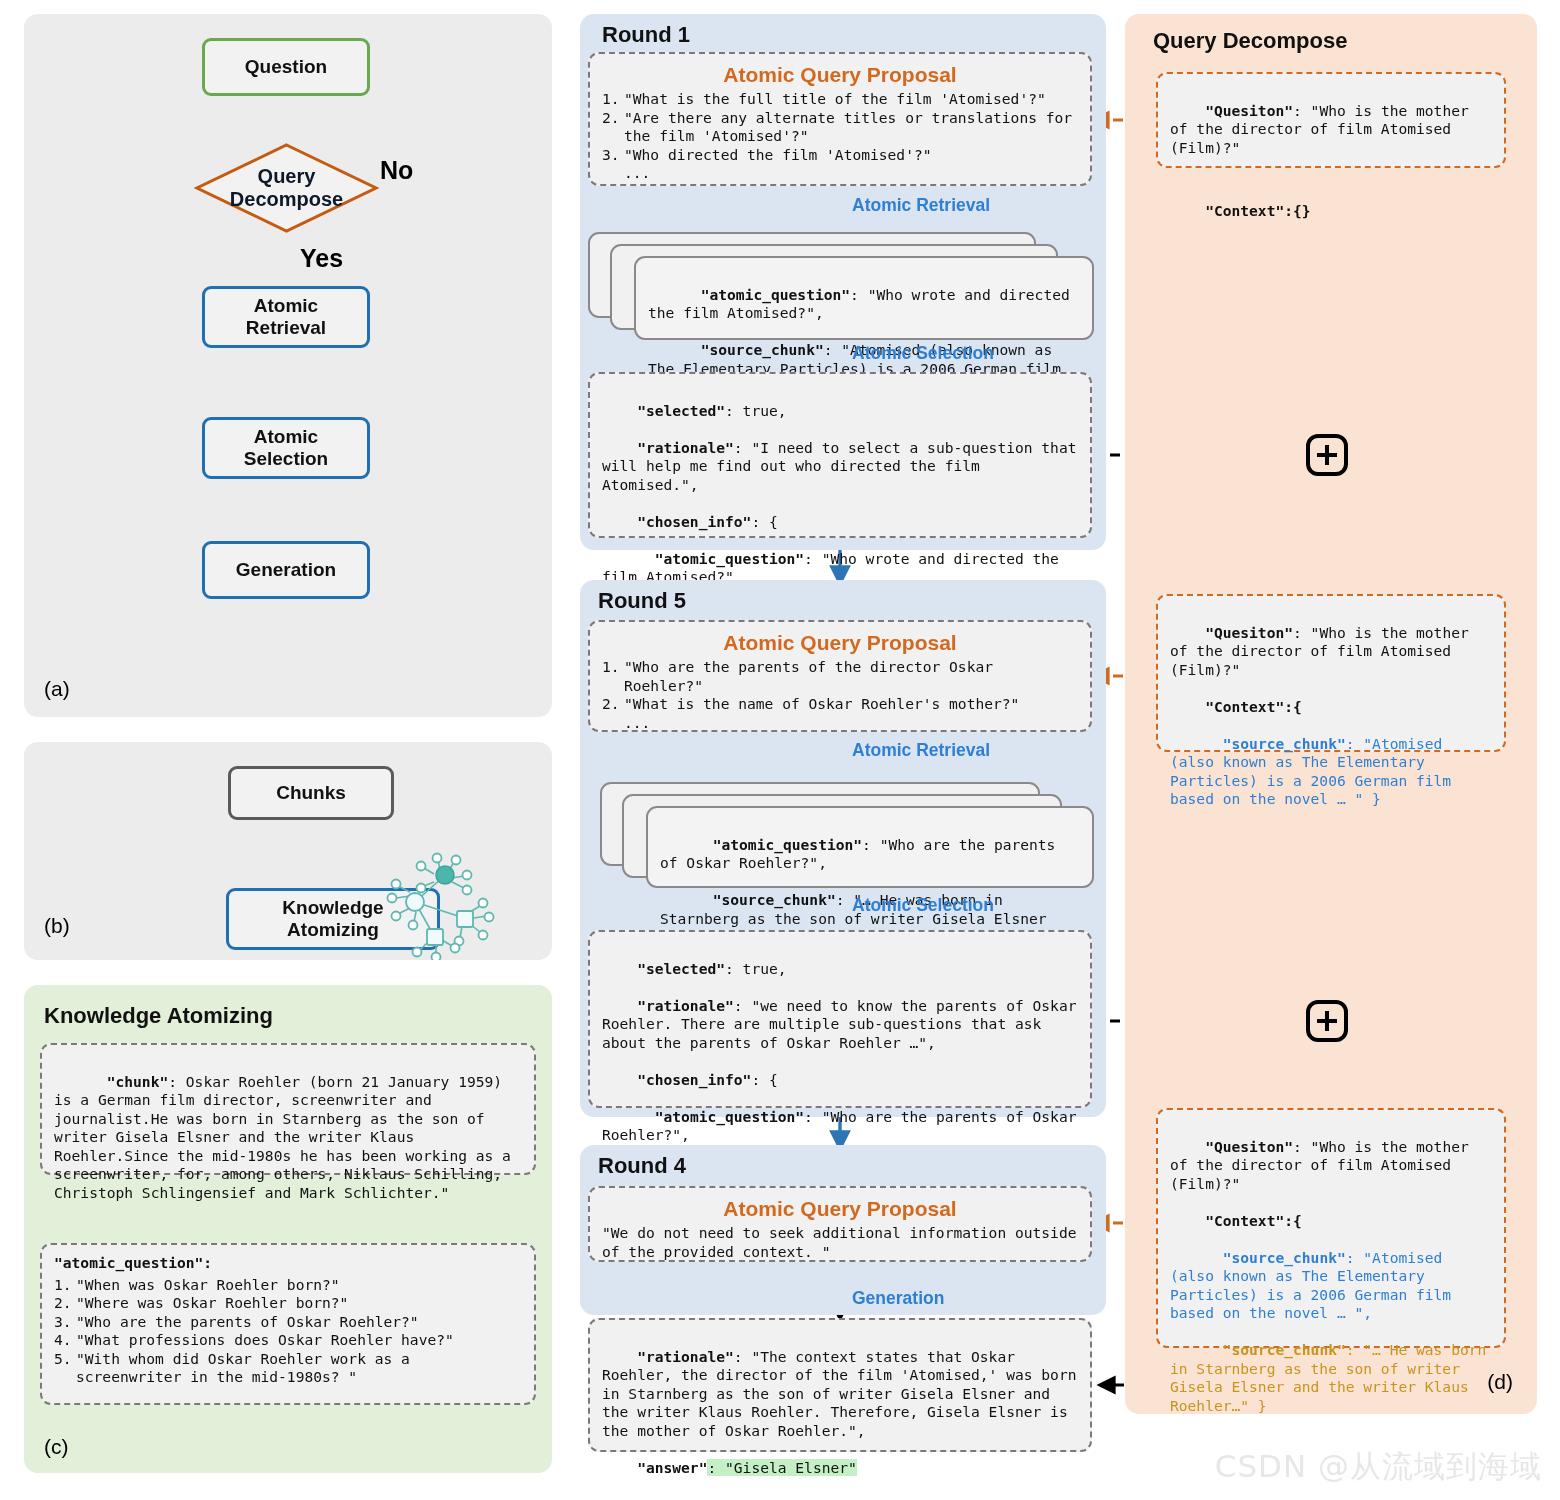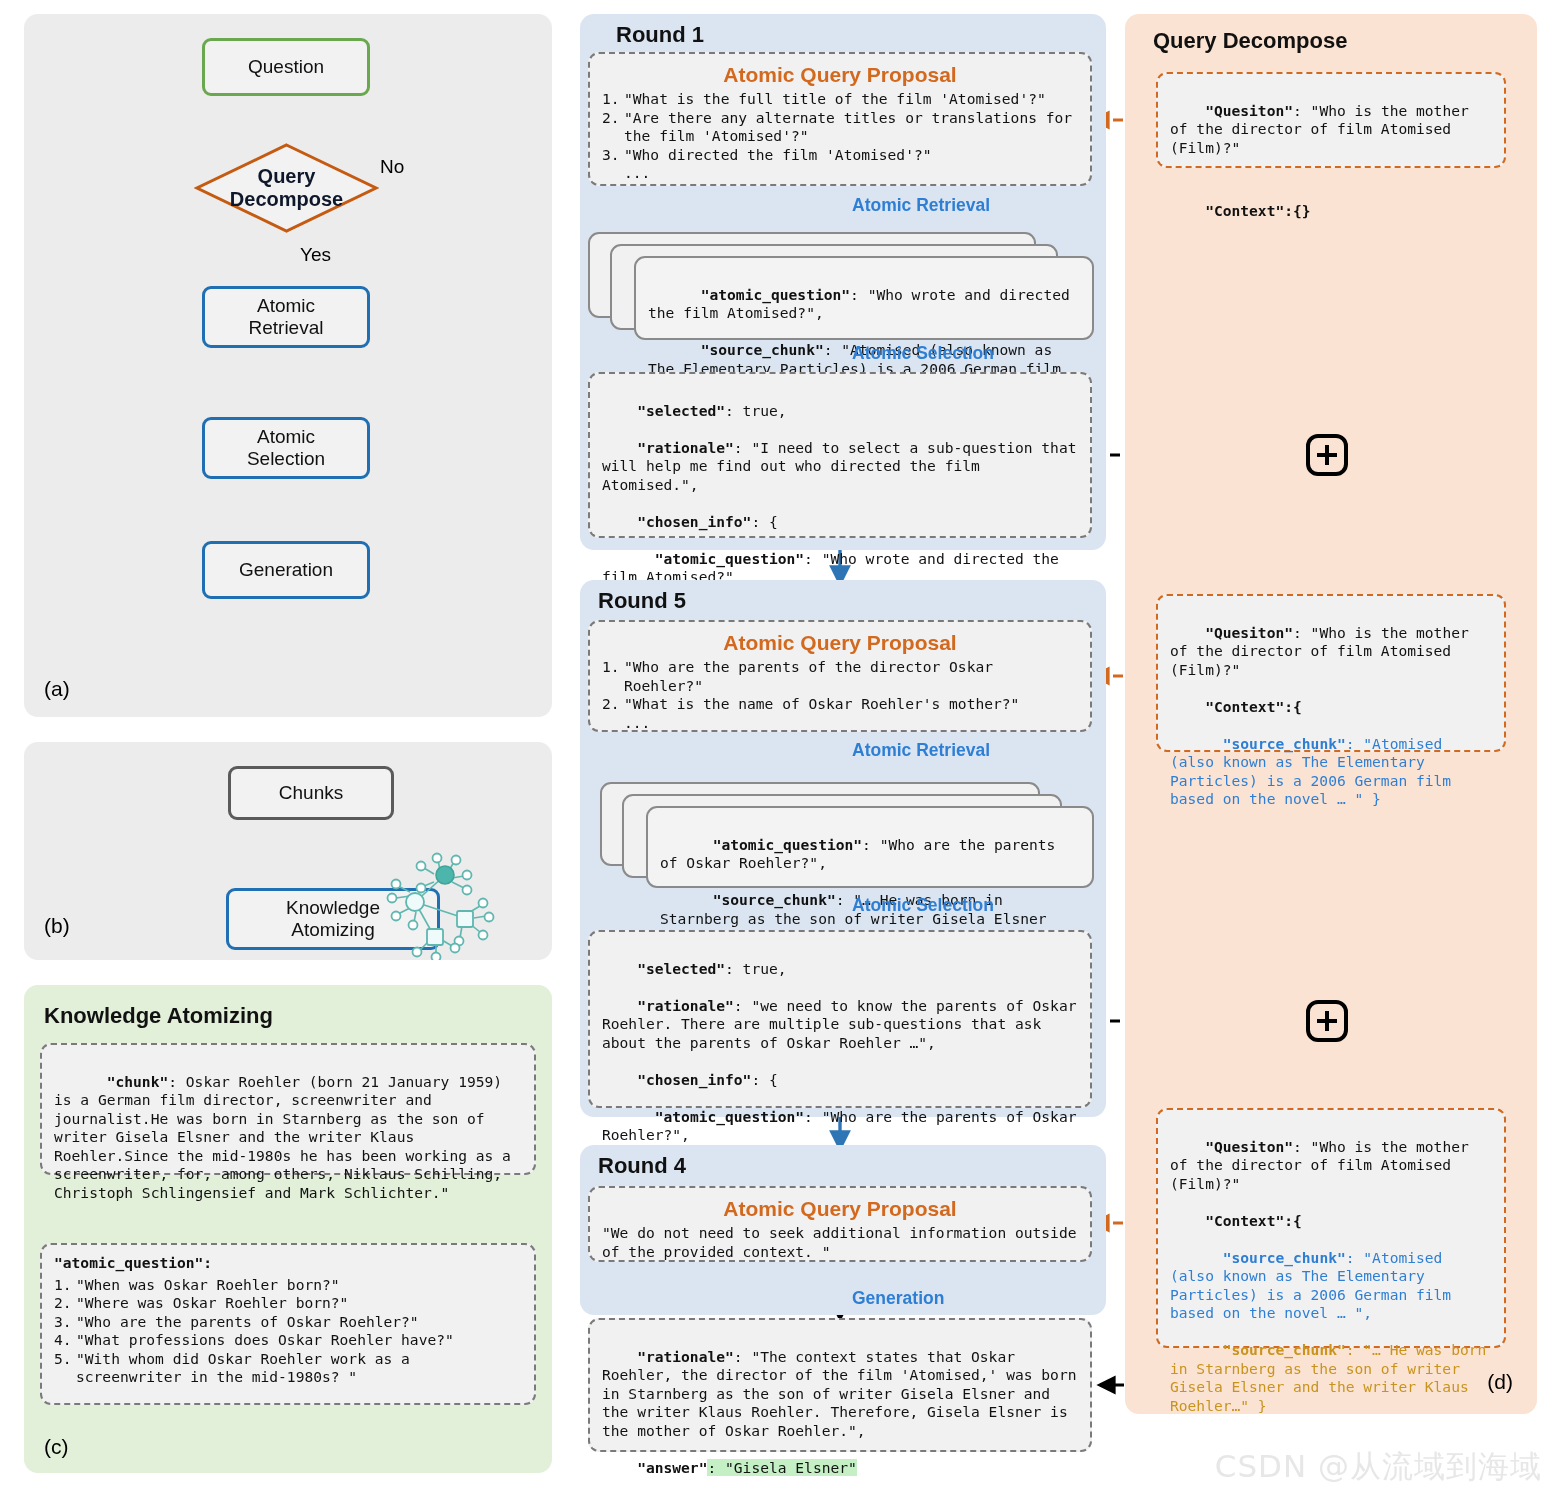--- a/index.html
+++ b/index.html
@@ -19,26 +19,26 @@
   .panel-orange { background:#fbe3d3; }
 
   .panel-letter {
     position:absolute; font-size:21px; color:#000; font-weight:400;
   }
 
   
   .fc-box {
     position:absolute; display:flex; align-items:center; justify-content:center;
     text-align:center; border-radius:9px; background:#f2f2f2;
-    font-size:19px; font-weight:400; color:#111; line-height:1.18;
+    font-size:19px; font-weight:700; color:#111; line-height:1.18;
   }
   .fc-green { border:3px solid #6aa84f; }
   .fc-blue  { border:3px solid #1f6fb2; }
   .fc-gray  { border:3px solid #5a5a5a; }
-  .fc-label { position:absolute; font-size:19px; font-weight:400; color:#000; }
+  .fc-label { position:absolute; font-size:25px; font-weight:700; color:#000; }
 
   
   .dbox {
     position:absolute; border:2px dashed #7a7a7a; border-radius:11px;
     background:#f1f1f1; padding:9px 12px;
   }
   .dbox-orange {
     position:absolute; border:2.5px dashed #d2691e; border-radius:11px;
     background:#f1f1f1; padding:9px 12px;
   }
@@ -316,21 +316,21 @@
         <span class="n">5.</span>
         <span class="t">"With whom did Oskar Roehler work as a screenwriter in the mid-1980s? "</span>
       </div>
     </div>
   </div>
 
   <div class="panel-letter" style="left:20px; bottom:14px;">(c)</div>
 </div>
 
 <div class="panel panel-blue" style="left:580px; top:14px; width:526px; height:536px;">
-  <div class="roundtitle" style="left:36px; top:8px;">Round 1</div>
+  <div class="roundtitle" style="left:22px; top:8px;">Round 1</div>
 </div>
 
 <div class="dbox" style="left:588px; top:52px; width:504px; height:134px;">
   <div class="aqp-title">Atomic Query Proposal</div>
   <div class="numlist">
     <span class="n">1.</span>
     <span class="t">"What is the full title of the film 'Atomised'?"</span>
   </div>
   <div class="numlist">
     <span class="n">2.</span>

